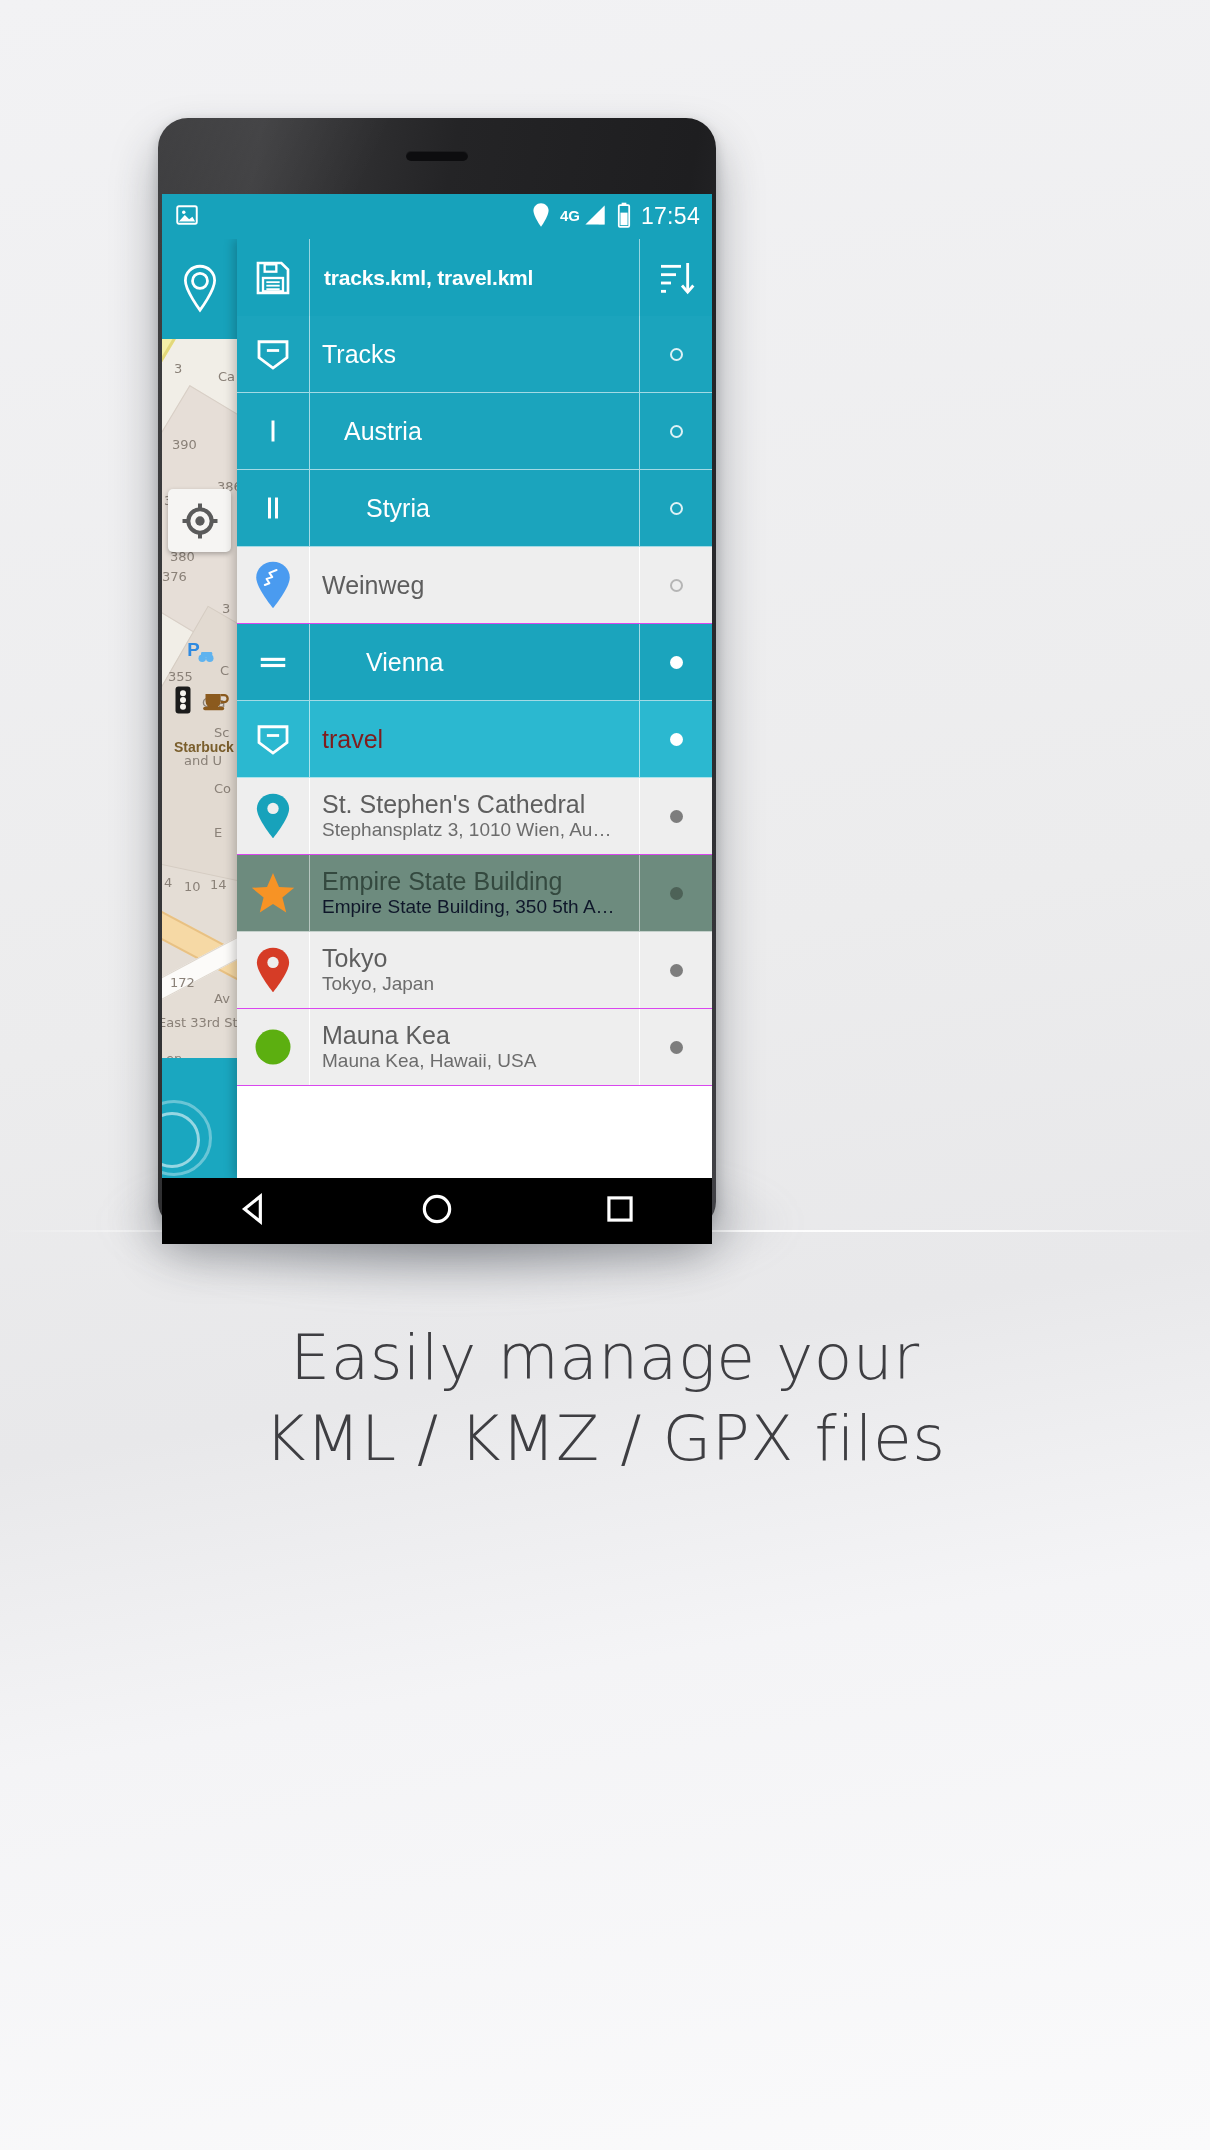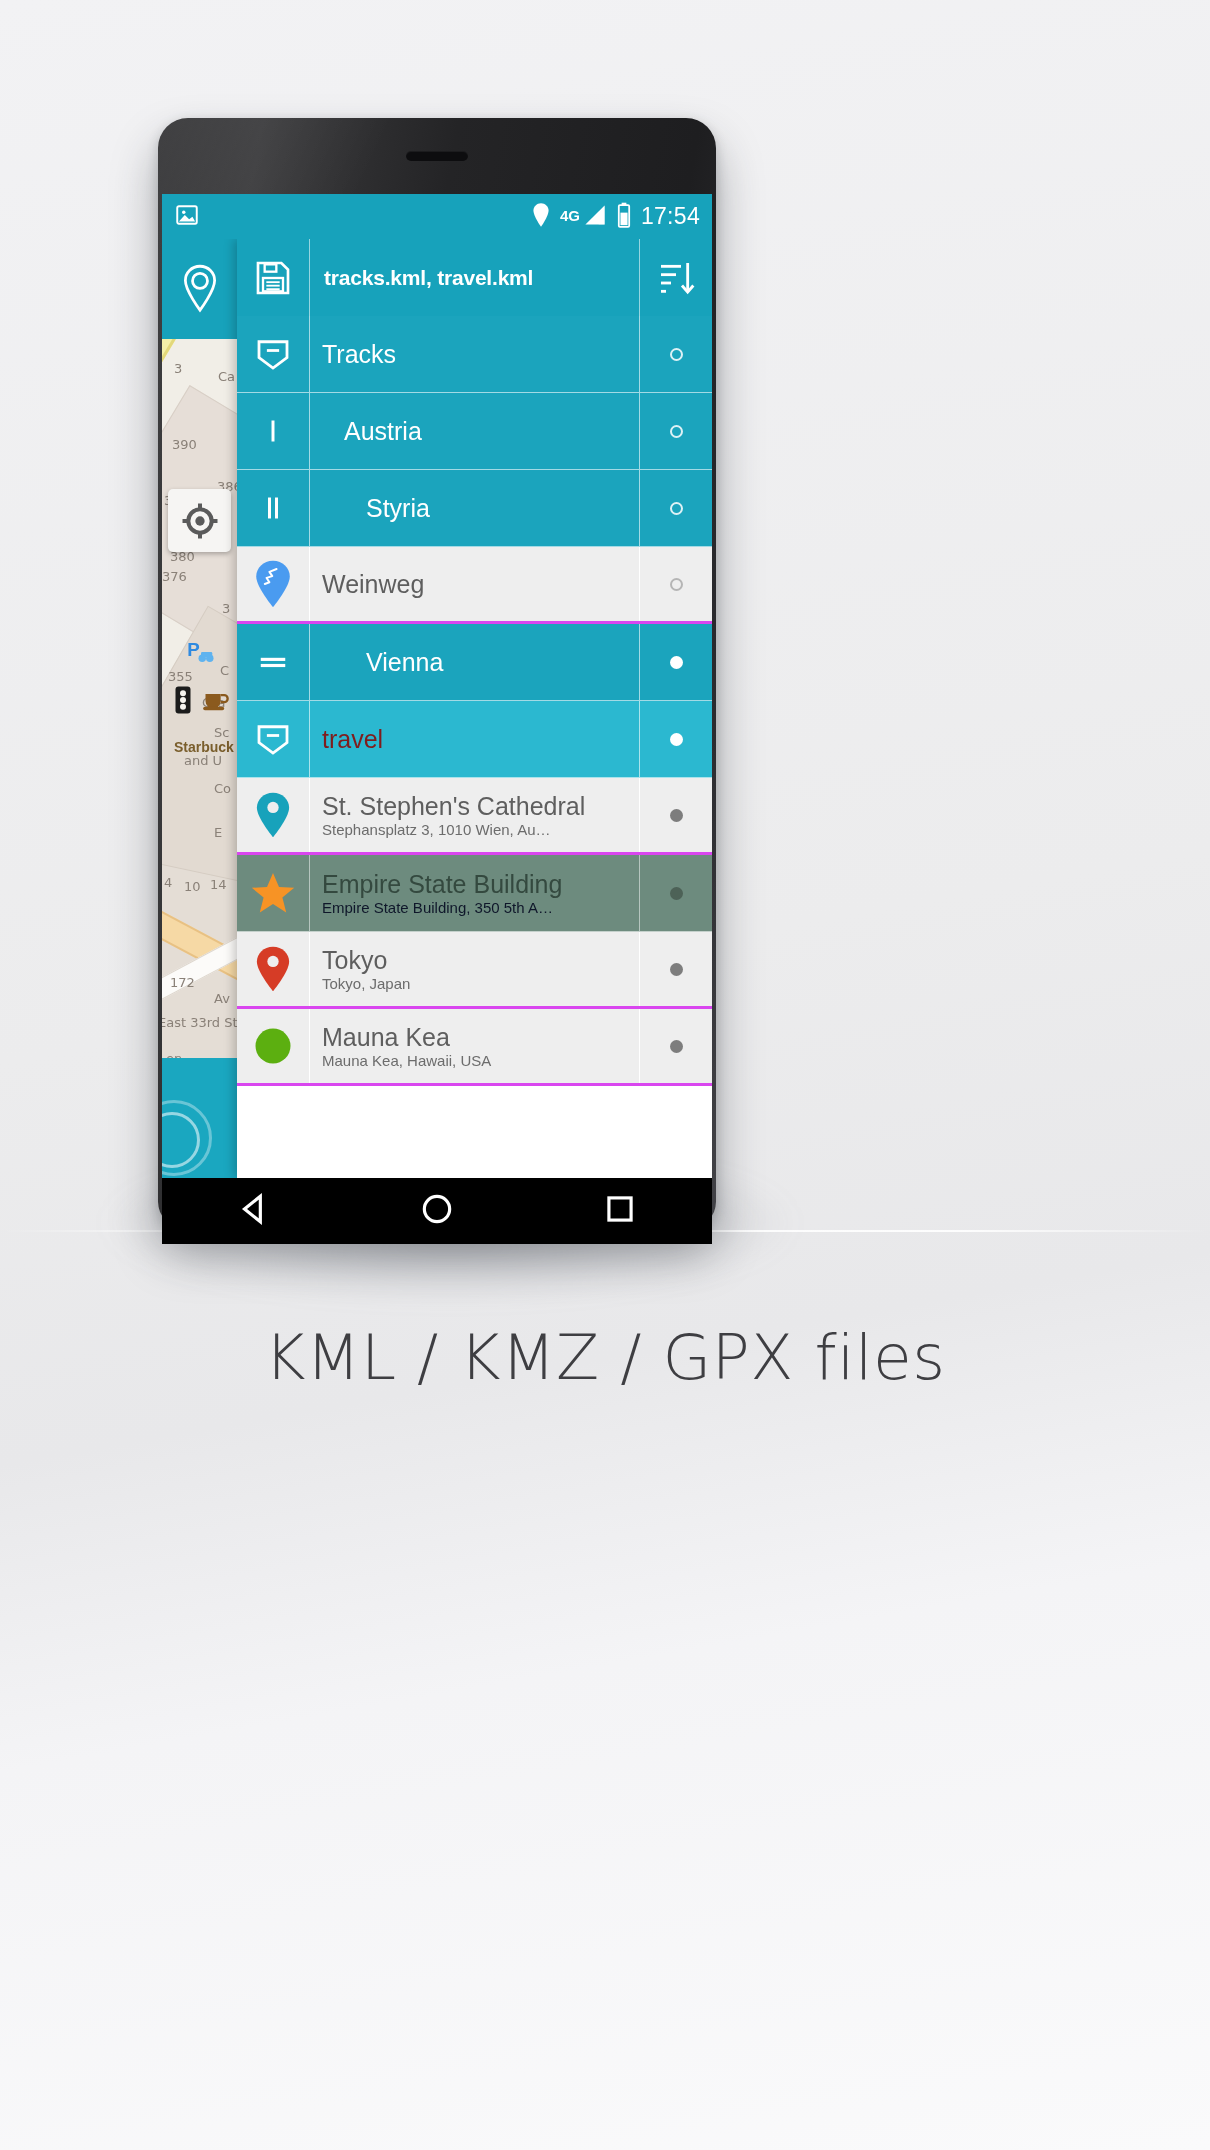--- a/index.html
+++ b/index.html
@@ -206,35 +206,35 @@
   .row .label-cell {
     flex: 1; display: flex; flex-direction: column; justify-content: center;
     padding-left: 12px; padding-right: 6px;
     overflow: hidden;
   }
   .row .label-cell .title {
     font-size: 25px; white-space: nowrap; overflow: hidden;
     line-height: 1.16;
   }
   .row .label-cell .subtitle {
-    font-size: 15px; white-space: nowrap; overflow: hidden;
+    font-size: 19px; white-space: nowrap; overflow: hidden;
     line-height: 1.2; margin-top: 0;
   }
   .row .check-cell {
     width: 73px; flex: 0 0 73px;
     display: flex; align-items: center; justify-content: center;
     border-left: 1px solid rgba(255,255,255,0.6);
   }
 
   
   .row.teal { background: #1ba4bd; }
   .row.teal .title { color: #ffffff; }
   .row.light-teal { background: #2bb8d0; }
   .row.light-teal .title { color: #7f1d1d; }
-  .row.grey { background: #eeeeee; border-bottom: 3px solid #d946ef; }
+  .row.grey { background: #eeeeee; border-bottom: 1px solid #d946ef; }
   .row.grey .title { color: #5e5e5e; }
   .row.grey .subtitle { color: #6c6c6c; }
   .row.grey .icon-cell, .row.grey .check-cell { border-color: #ffffff; }
   .row.selected { background: #6d8b7e; }
   .row.selected .title { color: #34493f; }
   .row.selected .subtitle { color: #0f172a; }
   .row.selected .icon-cell, .row.selected .check-cell { border-color: rgba(255,255,255,0.5); }
 
   .indent-1 .title { padding-left: 22px; }
   .indent-2 .title { padding-left: 44px; }
@@ -616,14 +616,15 @@
     </span>
     <span>
       <svg width="38" height="38" viewBox="0 0 24 24">
         <rect x="5" y="5" width="14" height="14" fill="none" stroke="#ffffff" stroke-width="2"></rect>
       </svg>
     </span>
   </div>
 </div>
 
 <div id="caption">
+  <span class="line">Easily manage your</span>
   <span class="line">KML / KMZ / GPX files</span>
 </div>
 
 </body></html>

